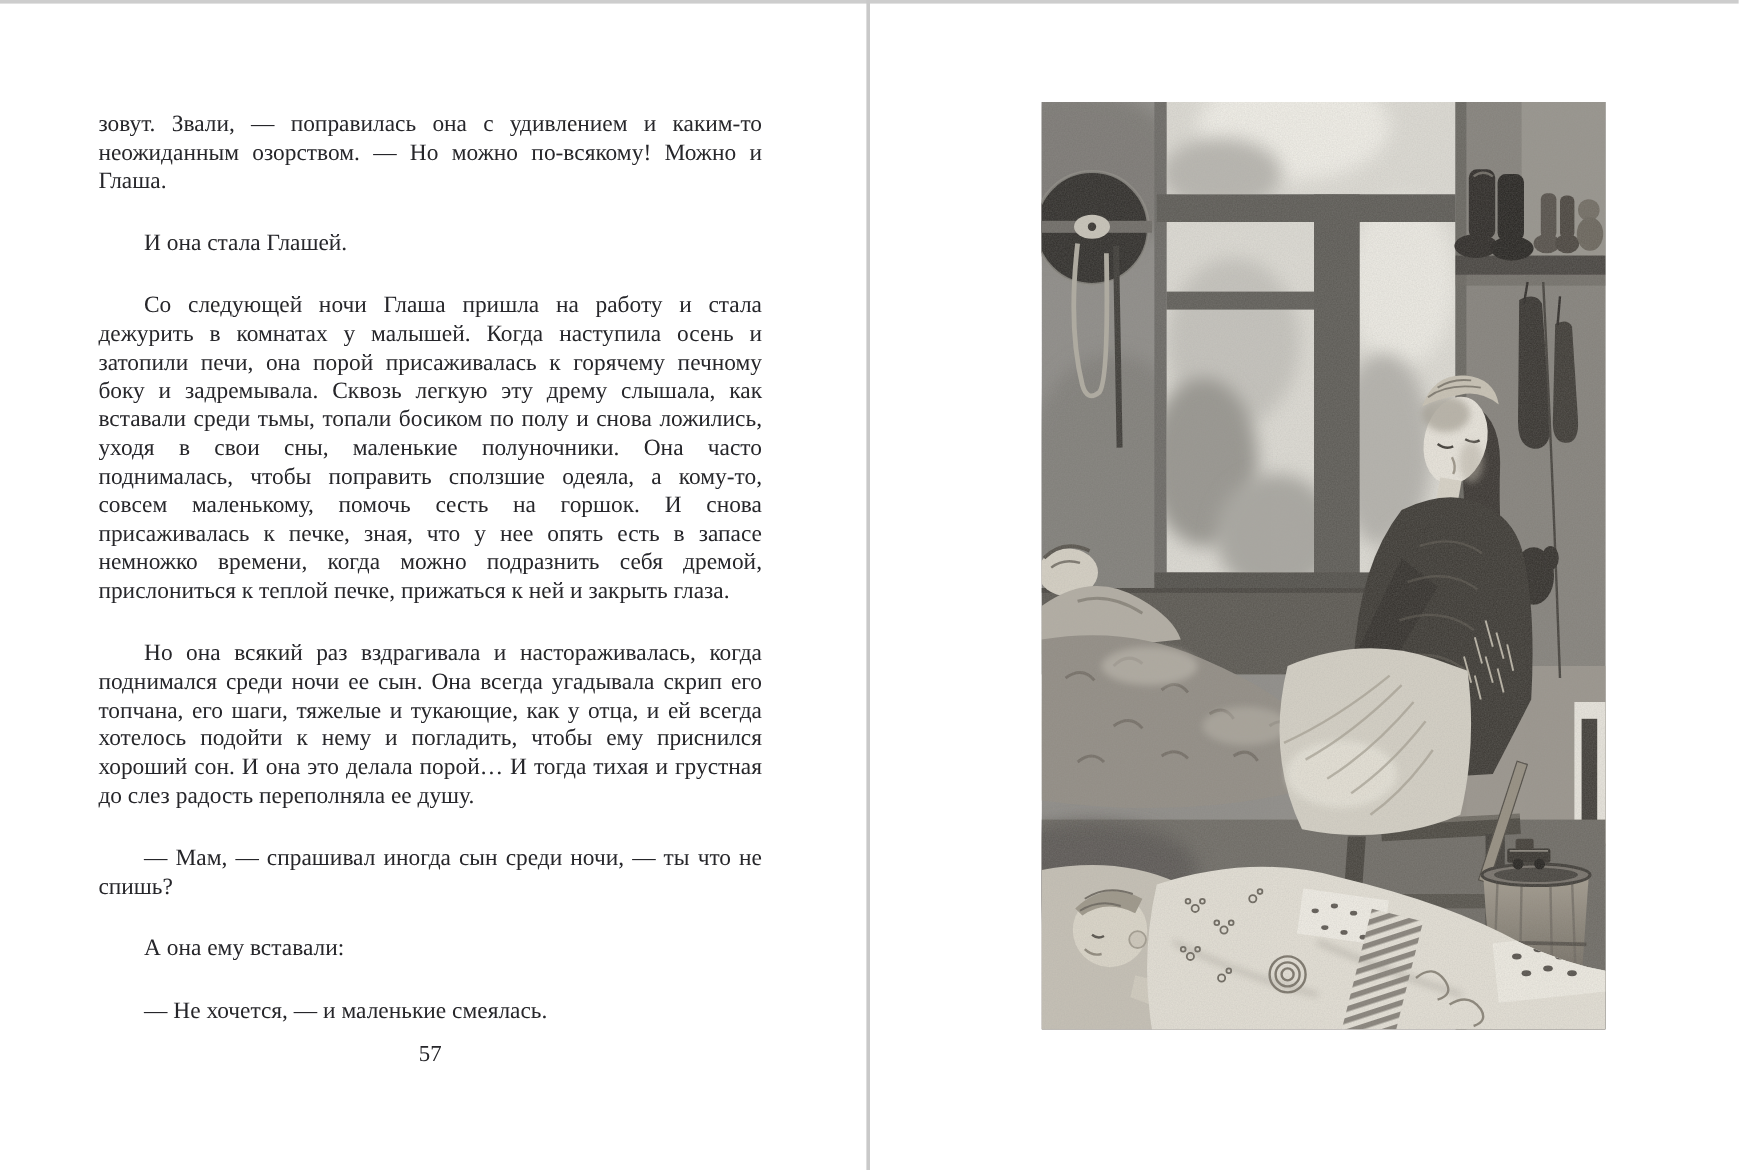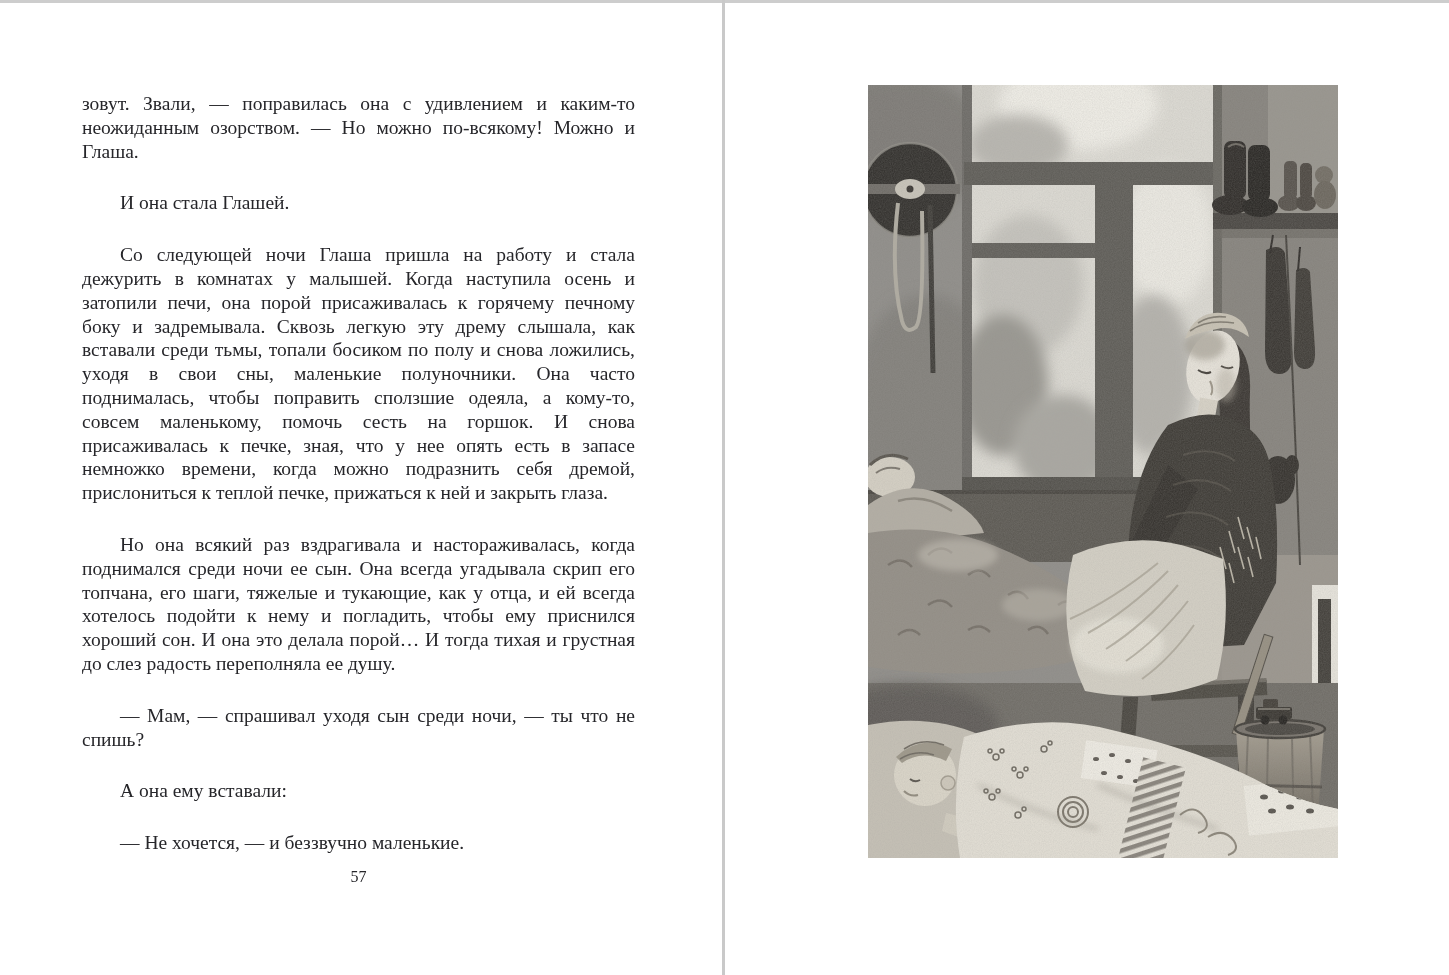--- a/index.html
+++ b/index.html
@@ -21,41 +21,41 @@
   .page-right{left:725px;width:724px;}
   .text-column{
     position:absolute;left:82px;top:92px;width:553px;
     font-size:19.5px;line-height:23.8px;color:#26262a;
     text-align:justify;
   }
   .text-column p{margin:0;padding:0;}
   .text-column p.indent{text-indent:38px;margin-top:28px;}
   .page-number{
     position:absolute;left:82px;top:868px;width:553px;
-    text-align:center;font-size:16px;color:#26262a;
+    text-align:center;font-size:19px;color:#26262a;
   }
   .illustration{
     position:absolute;left:143px;top:85px;width:470px;height:773px;
     display:block;
   }
 </style>
 </head>
 <body>
 
 <div class="top-border"></div>
 
 <div class="page page-left">
   <div class="text-column">
       <p class="">зовут. Звали, — поправилась она с удивлением и каким-то неожиданным озорством. — Но можно по-всякому! Можно и Глаша.</p>
       <p class="indent">И она стала Глашей.</p>
       <p class="indent">Со следующей ночи Глаша пришла на работу и стала дежурить в комнатах у малышей. Когда наступила осень и затопили печи, она порой присаживалась к горячему печному боку и задремывала. Сквозь легкую эту дрему слышала, как вставали среди тьмы, топали босиком по полу и снова ложились, уходя в свои сны, маленькие полуночники. Она часто поднималась, чтобы поправить сползшие одеяла, а кому-то, совсем маленькому, помочь сесть на горшок. И снова присаживалась к печке, зная, что у нее опять есть в запасе немножко времени, когда можно подразнить себя дремой, прислониться к теплой печке, прижаться к ней и закрыть глаза.</p>
       <p class="indent">Но она всякий раз вздрагивала и настораживалась, когда поднимался среди ночи ее сын. Она всегда угадывала скрип его топчана, его шаги, тяжелые и тукающие, как у отца, и ей всегда хотелось подойти к нему и погладить, чтобы ему приснился хороший сон. И она это делала порой… И тогда тихая и грустная до слез радость переполняла ее душу.</p>
-      <p class="indent">— Мам, — спрашивал уходя сын среди ночи, — ты что не спишь?</p>
+      <p class="indent">— Мам, — спрашивал иногда сын среди ночи, — ты что не спишь?</p>
       <p class="indent">А она ему вставали:</p>
-      <p class="indent">— Не хочется, — и беззвучно маленькие.</p>
+      <p class="indent">— Не хочется, — и маленькие смеялась.</p>
     </div>
   <div class="page-number">57</div>
 </div>
 
 <div class="divider"></div>
 
 <div class="page page-right">
   <svg class="illustration" viewBox="0 0 470 773" role="img" xmlns="http://www.w3.org/2000/svg" aria-label="Черно-белая книжная иллюстрация: ночная комната; женщина в тёмной шали с бахромой дремлет на табурете у окна, сложив руки на светлой юбке; рядом под узорчатыми лоскутными одеялами спят дети; на лежанке печи сушатся сапоги и валенки, висят варежки; у печи — деревянное ведро с палкой и игрушечная машинка; на стене слева — тёмный круглый предмет с висящими ремешками.">
     <defs>
       <filter id="grain" x="0" y="0" width="100%" height="100%">

